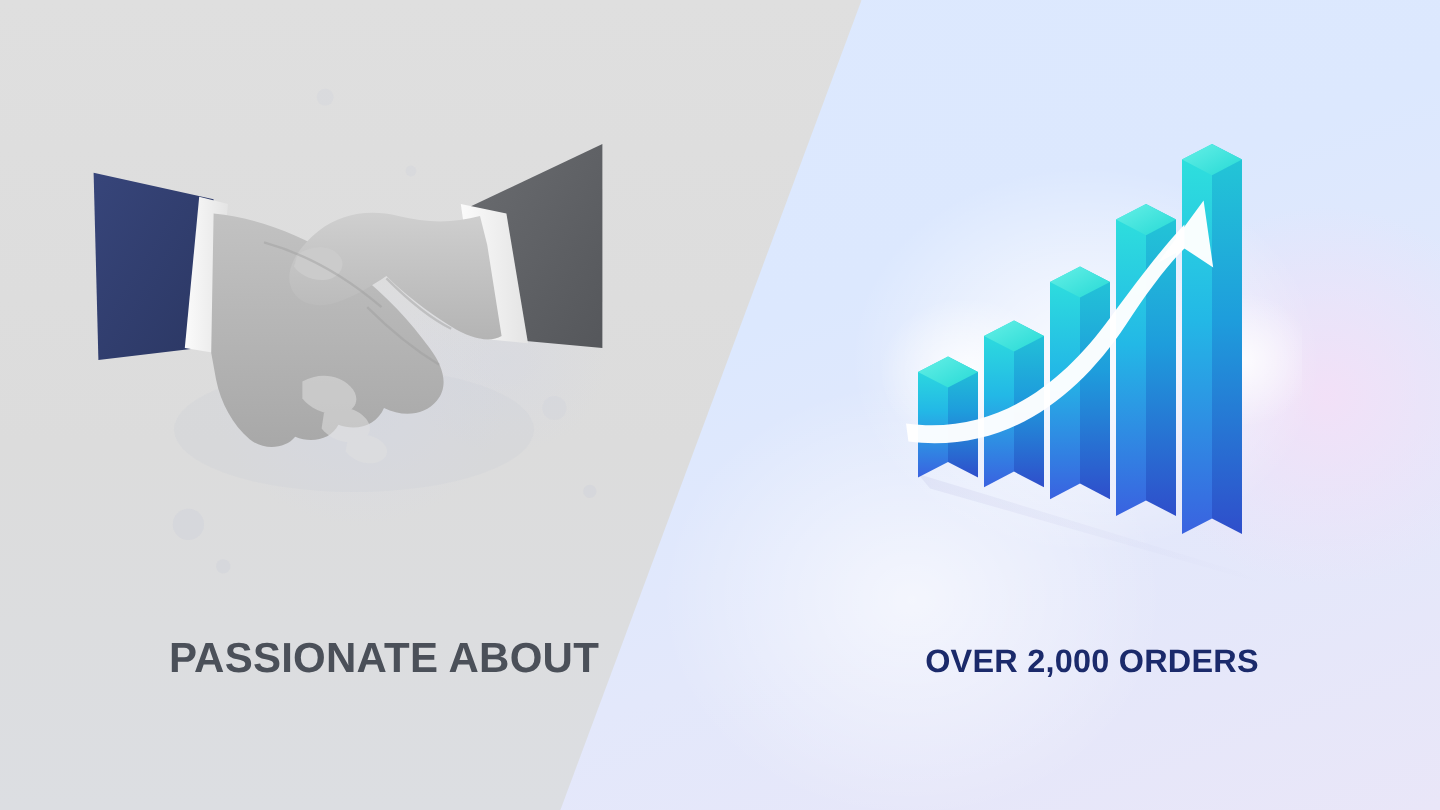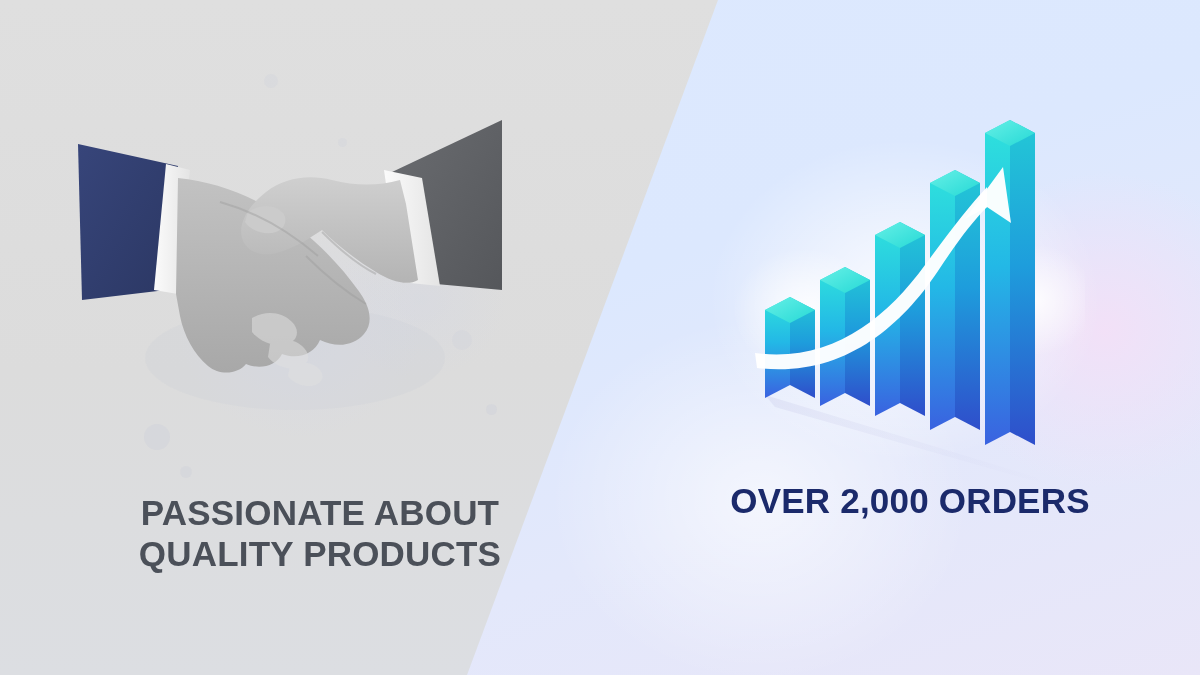--- a/index.html
+++ b/index.html
@@ -70,33 +70,34 @@
   #growth-chart-illustration { left: 735px; top: 95px;  width: 350px; height: 400px; }
 
   
   .caption {
     position: absolute;
     text-align: center;
     font-weight: 700;
     letter-spacing: 0.2px;
     line-height: 1.18;
     text-transform: uppercase;
+    margin-top: 36px;
   }
   #caption-left {
     left: 60px;
     top: 492px;
     width: 520px;
     font-size: 35px;
     color: #4b5059;
   }
   #caption-right {
     left: 660px;
-    top: 480px;
+    top: 500px;
     width: 500px;
-    font-size: 35px;
+    font-size: 27px;
     color: #1b2a6b;
   }
   .caption .line { display: block; white-space: nowrap; }
 </style>
 </head>
 <body>
 
 <div id="stage">
 
   <div class="panel" id="panel-right">
@@ -254,17 +255,16 @@
 
       <g stroke="#9d9d9d" stroke-width="2" fill="none" opacity="0.45">
         <path d="M 252 124 C 268 140 286 156 306 166"></path>
         <path d="M 236 148 C 254 166 276 184 296 196"></path>
         <path d="M 150 94 C 186 104 220 124 248 148"></path>
       </g>
     </svg>
 
     <div class="caption" id="caption-left">
       <span class="line">PASSIONATE ABOUT</span>
-      <span class="line">QUALITY PRODUCTS</span>
     </div>
   </div>
 
 </div>
 
 </body></html>

